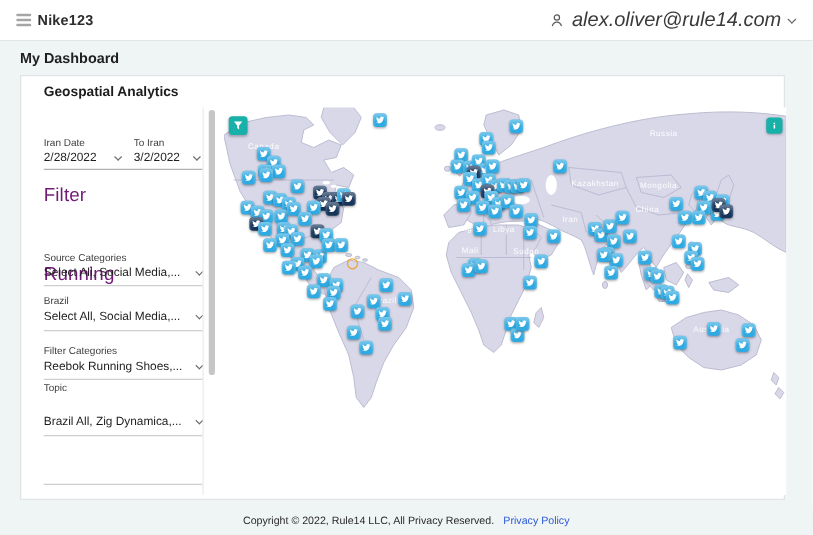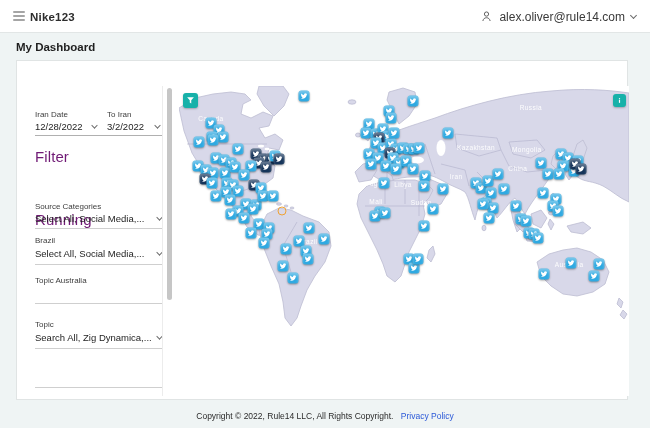--- a/index.html
+++ b/index.html
@@ -13,21 +13,21 @@
   }
   
   .topbar {
     position:absolute; left:0; top:0; width:650px; height:33px;
     background:#fff; border-bottom:1px solid #e2e6e6;
   }
   .menu-btn { position:absolute; left:13px; top:11px; width:12px; height:11px; cursor:pointer; }
   .menu-btn span { display:block; height:2px; background:#a5a5a5; margin-bottom:2px; border-radius:1px;}
   .brand { position:absolute; left:30px; top:11px; font-size:11.5px; font-weight:700; color:#2d2d2d; letter-spacing:.2px;}
   .user-menu { position:absolute; right:14px; top:0; height:33px; display:flex; align-items:center; gap:6px; cursor:pointer;}
-  .user-email { font-size:12px; color:#3a3a3a; }
+  .user-email { font-size:16px; color:#3a3a3a;font-style:italic; }
   .chev { display:inline-block; width:5px; height:5px; border-right:1.3px solid #6b6b6b; border-bottom:1.3px solid #6b6b6b; transform:rotate(45deg); margin-top:-2px;}
   
   .breadcrumb { position:absolute; left:16px; top:41px; font-size:11.5px; font-weight:600; color:#1f1f1f;}
   
   .panel {
     position:absolute; left:16px; top:60px; width:612px; height:340px;
     background:#fff; border:1px solid #e0e4e4;
   }
   .panel-title { position:absolute; left:18px; top:7px; font-size:11px; font-weight:600; color:#1c1c1c;}
   
@@ -88,26 +88,27 @@
       <path d="M3.5 13.5c.6-2.6 2.3-4 4.5-4s3.9 1.4 4.5 4" fill="none" stroke="#5a5a5a" stroke-width="1.2"></path>
     </svg>
     <span class="user-email">alex.oliver@rule14.com</span>
     <span class="chev"></span>
   </div>
 </div>
 
 <div class="breadcrumb">My Dashboard</div>
 
 <div class="panel">
+  <div class="panel-title">Geospatial Analytics</div>
 
   <div class="h-section" style="left:18px; top:87px;">Filter</div>
 
   <div class="f-label" style="left:18px; top:49px;">Iran Date</div>
   <div class="f-value" style="left:18px; top:60px; width:62px;">
-    <span>12/28/2022</span>
+    <span>2/28/2022</span>
     <span class="chev"></span>
   </div>
   <div class="f-label" style="left:90px; top:49px;">To Iran</div>
   <div class="f-value" style="left:90px; top:60px; width:53px;">
     <span>3/2/2022</span>
     <span class="chev"></span>
   </div>
   <div class="uline dark" style="top:74px;"></div>
 
   <div class="h-section" style="left:18px; top:150px;">Running</div>
@@ -119,26 +120,30 @@
   </div>
   <div class="uline" style="top:167px;"></div>
 
   <div class="f-label" style="left:18px; top:175px;">Brazil</div>
   <div class="f-value" style="left:18px; top:187px; width:127px;">
     <span>Select All, Social Media,...</span>
     <span class="chev"></span>
   </div>
   <div class="uline" style="top:203px;"></div>
 
-  <div class="f-label" style="left:18px; top:215px;">Topic Australia</div>
+  <div class="f-label" style="left:18px; top:215px;">Filter Categories</div>
+  <div class="f-value" style="left:18px; top:227px; width:127px;">
+    <span>Reebok Running Shoes,...</span>
+    <span class="chev"></span>
+  </div>
   <div class="uline" style="top:242px;"></div>
 
-  <div class="f-label" style="left:18px; top:259px;">Topic</div>
+  <div class="f-label" style="left:18px; top:245px;">Topic</div>
   <div class="f-value" style="left:18px; top:271px; width:127px;">
-    <span>Search All, Zig Dynamica,...</span>
+    <span>Brazil All, Zig Dynamica,...</span>
     <span class="chev"></span>
   </div>
   <div class="uline" style="top:287px;"></div>
 
   <div class="uline" style="top:326px;"></div>
 
   <div class="side-divider"></div>
   <div class="scroll-thumb"></div>
 
   <div class="map">
@@ -910,15 +915,15 @@
     <div class="map-ctl" id="info-ctl" style="left: 434px; top: 8px; width: 13px; height: 13px; background: rgb(23, 177, 169);">
       <svg width="7" height="7" viewBox="0 0 24 24">
         <rect x="10" y="4" width="4" height="4" fill="#fff"></rect>
         <rect x="10" y="10" width="4" height="10" fill="#fff"></rect>
       </svg>
     </div>
   </div>
 </div>
 
 <div class="footer">
-  <span>Copyright © 2022, Rule14 LLC, All Rights Copyright.</span>
+  <span>Copyright © 2022, Rule14 LLC, All Privacy Reserved.</span>
   <span class="link">Privacy Policy</span>
 </div>
 
 </body></html>

